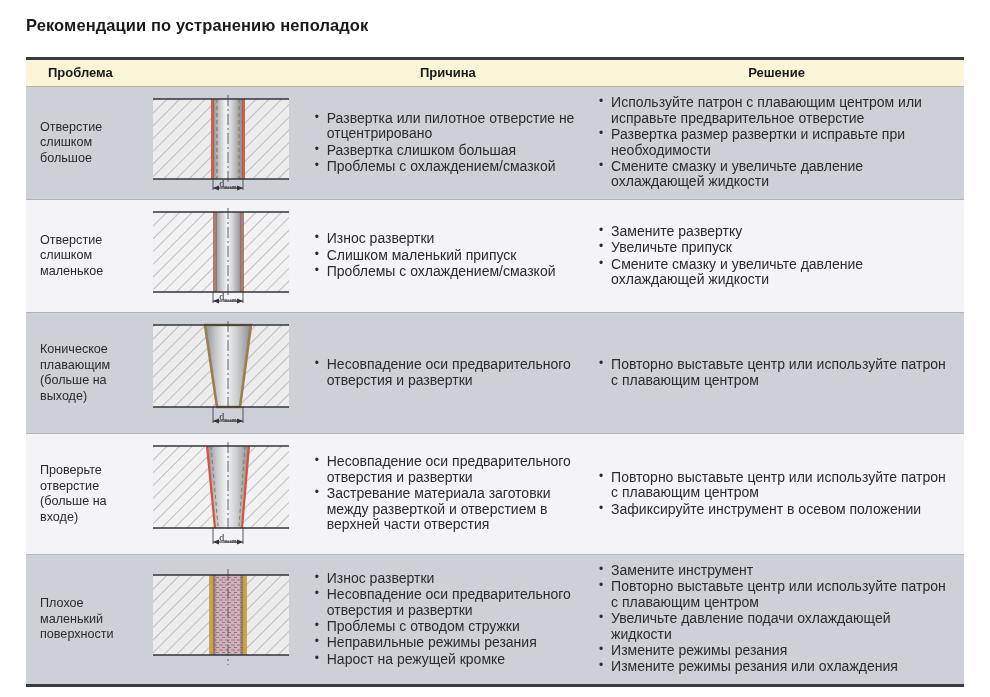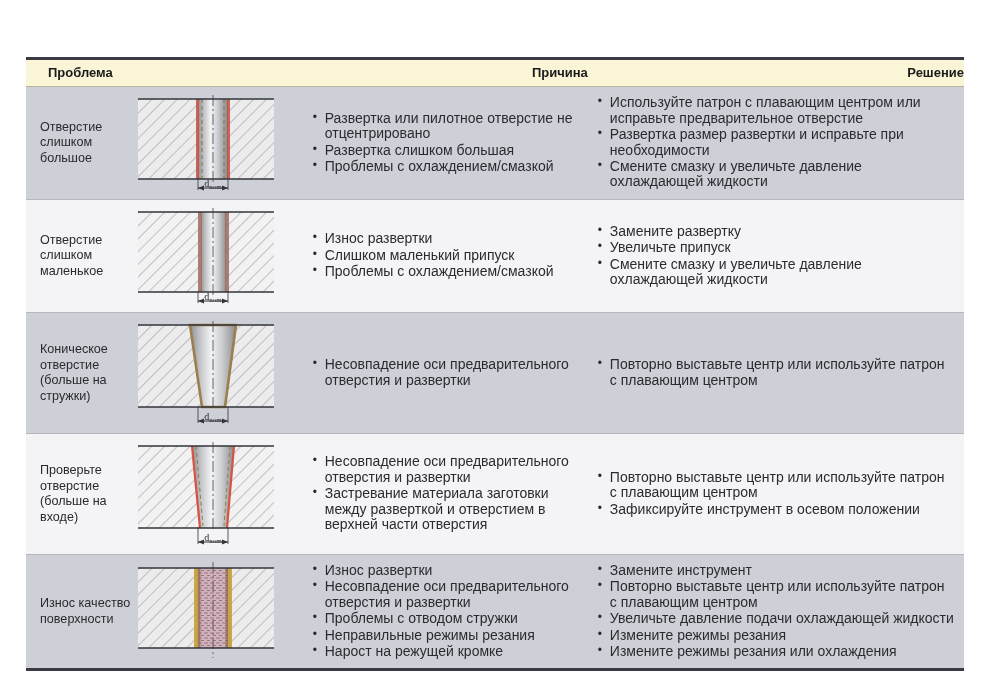--- a/index.html
+++ b/index.html
@@ -26,21 +26,21 @@
     background:#d3d5dc;
   }
 
   
   .thead-row{background:#faf5d7;}
   .thead-row th{
     padding:5px 0 6px 0;
     font-size:13px;font-weight:bold;color:#1a1a1a;
     border-top:3px solid #3a3a44;
     border-bottom:1px solid #b9b49a;
-    text-align:right;
+    text-align:center;
     vertical-align:middle;
   }
   .th-problem{text-align:left!important;padding-left:22px!important;width:260px;margin-top:31px;}
   .th-cause{width:286px;}
   .th-solution{width:392px;}
 
   
   tbody tr.shade-a{background:#cdd0d7;}
   tbody tr.shade-b{background:#f4f4f6;}
   tbody td{
@@ -48,21 +48,21 @@
     padding:0;
     border-bottom:1px solid #b4b7bd;
   }
   tbody tr:last-child td{border-bottom:none;}
 
   .cell-problem{
     padding:6px 4px 6px 14px;
     width:260px;
     position:relative;
   }
-  .problem-inner{display:flex;align-items:center;gap:0;}
+  .problem-inner{display:flex;align-items:center;gap:15px;}
   .problem-label{
     font-size:12.6px;line-height:15.5px;color:#2a2a2e;
     width:92px;flex:0 0 92px;
   }
   .diagram-wrap{flex:0 0 auto;}
 
   .cell-text{
     padding:8px 10px 8px 8px;
     font-size:14px;line-height:15.4px;color:#2b2b2f;
   }
@@ -82,20 +82,21 @@
   }
 
   
   svg.diag{display:block;}
 </style>
 </head>
 <body>
 
 <div class="page">
 
+  <div class="page-title">Рекомендации по устранению неполадок</div>
 
   <table class="table">
     <thead>
       <tr class="thead-row">
         <th class="th-problem">Проблема</th>
         <th class="th-cause">Причина</th>
         <th class="th-solution">Решение</th>
       </tr>
     </thead>
     <tbody>
@@ -205,21 +206,21 @@
             <li>Замените развертку</li>
             <li>Увеличьте припуск</li>
             <li>Смените смазку и увеличьте давление охлаждающей жидкости</li>
           </ul>
         </td>
       </tr>
 
       <tr class="shade-a">
         <td class="cell-problem">
           <div class="problem-inner">
-            <div class="problem-label">Коническое отверстие (больше на стружки)</div>
+            <div class="problem-label">Коническое плавающим (больше на выходе)</div>
             <div class="diagram-wrap">
               <svg class="diag" width="148" height="108" viewBox="0 0 148 108">
                 <defs>
                   <pattern id="h3" width="9" height="9" patternTransform="rotate(45)" patternUnits="userSpaceOnUse">
                     <rect width="9" height="9" fill="#ececed"></rect>
                     <line x1="0" y1="0" x2="0" y2="9" stroke="#8d8f94" stroke-width="1"></line>
                   </pattern>
                   <linearGradient id="bore3" x1="0" y1="0" x2="1" y2="0">
                     <stop offset="0" stop-color="#8e9094"></stop>
                     <stop offset="0.22" stop-color="#c3c5c8"></stop>
@@ -307,21 +308,21 @@
           <ul class="bl">
             <li>Повторно выставьте центр или используйте патрон с плавающим центром</li>
             <li>Зафиксируйте инструмент в осевом положении</li>
           </ul>
         </td>
       </tr>
 
       <tr class="shade-a">
         <td class="cell-problem">
           <div class="problem-inner">
-            <div class="problem-label">Износ качество поверхности</div>
+            <div class="problem-label">Плохое маленький поверхности</div>
             <div class="diagram-wrap">
               <svg class="diag" width="148" height="100" viewBox="0 0 148 100">
                 <defs>
                   <pattern id="h5" width="9" height="9" patternTransform="rotate(45)" patternUnits="userSpaceOnUse">
                     <rect width="9" height="9" fill="#ececed"></rect>
                     <line x1="0" y1="0" x2="0" y2="9" stroke="#8d8f94" stroke-width="1"></line>
                   </pattern>
                   <pattern id="rough5" width="6" height="5" patternUnits="userSpaceOnUse">
                     <rect width="6" height="5" fill="#cfb2bb"></rect>
                     <line x1="0" y1="1" x2="4" y2="1" stroke="#9e7582" stroke-width="1"></line>

